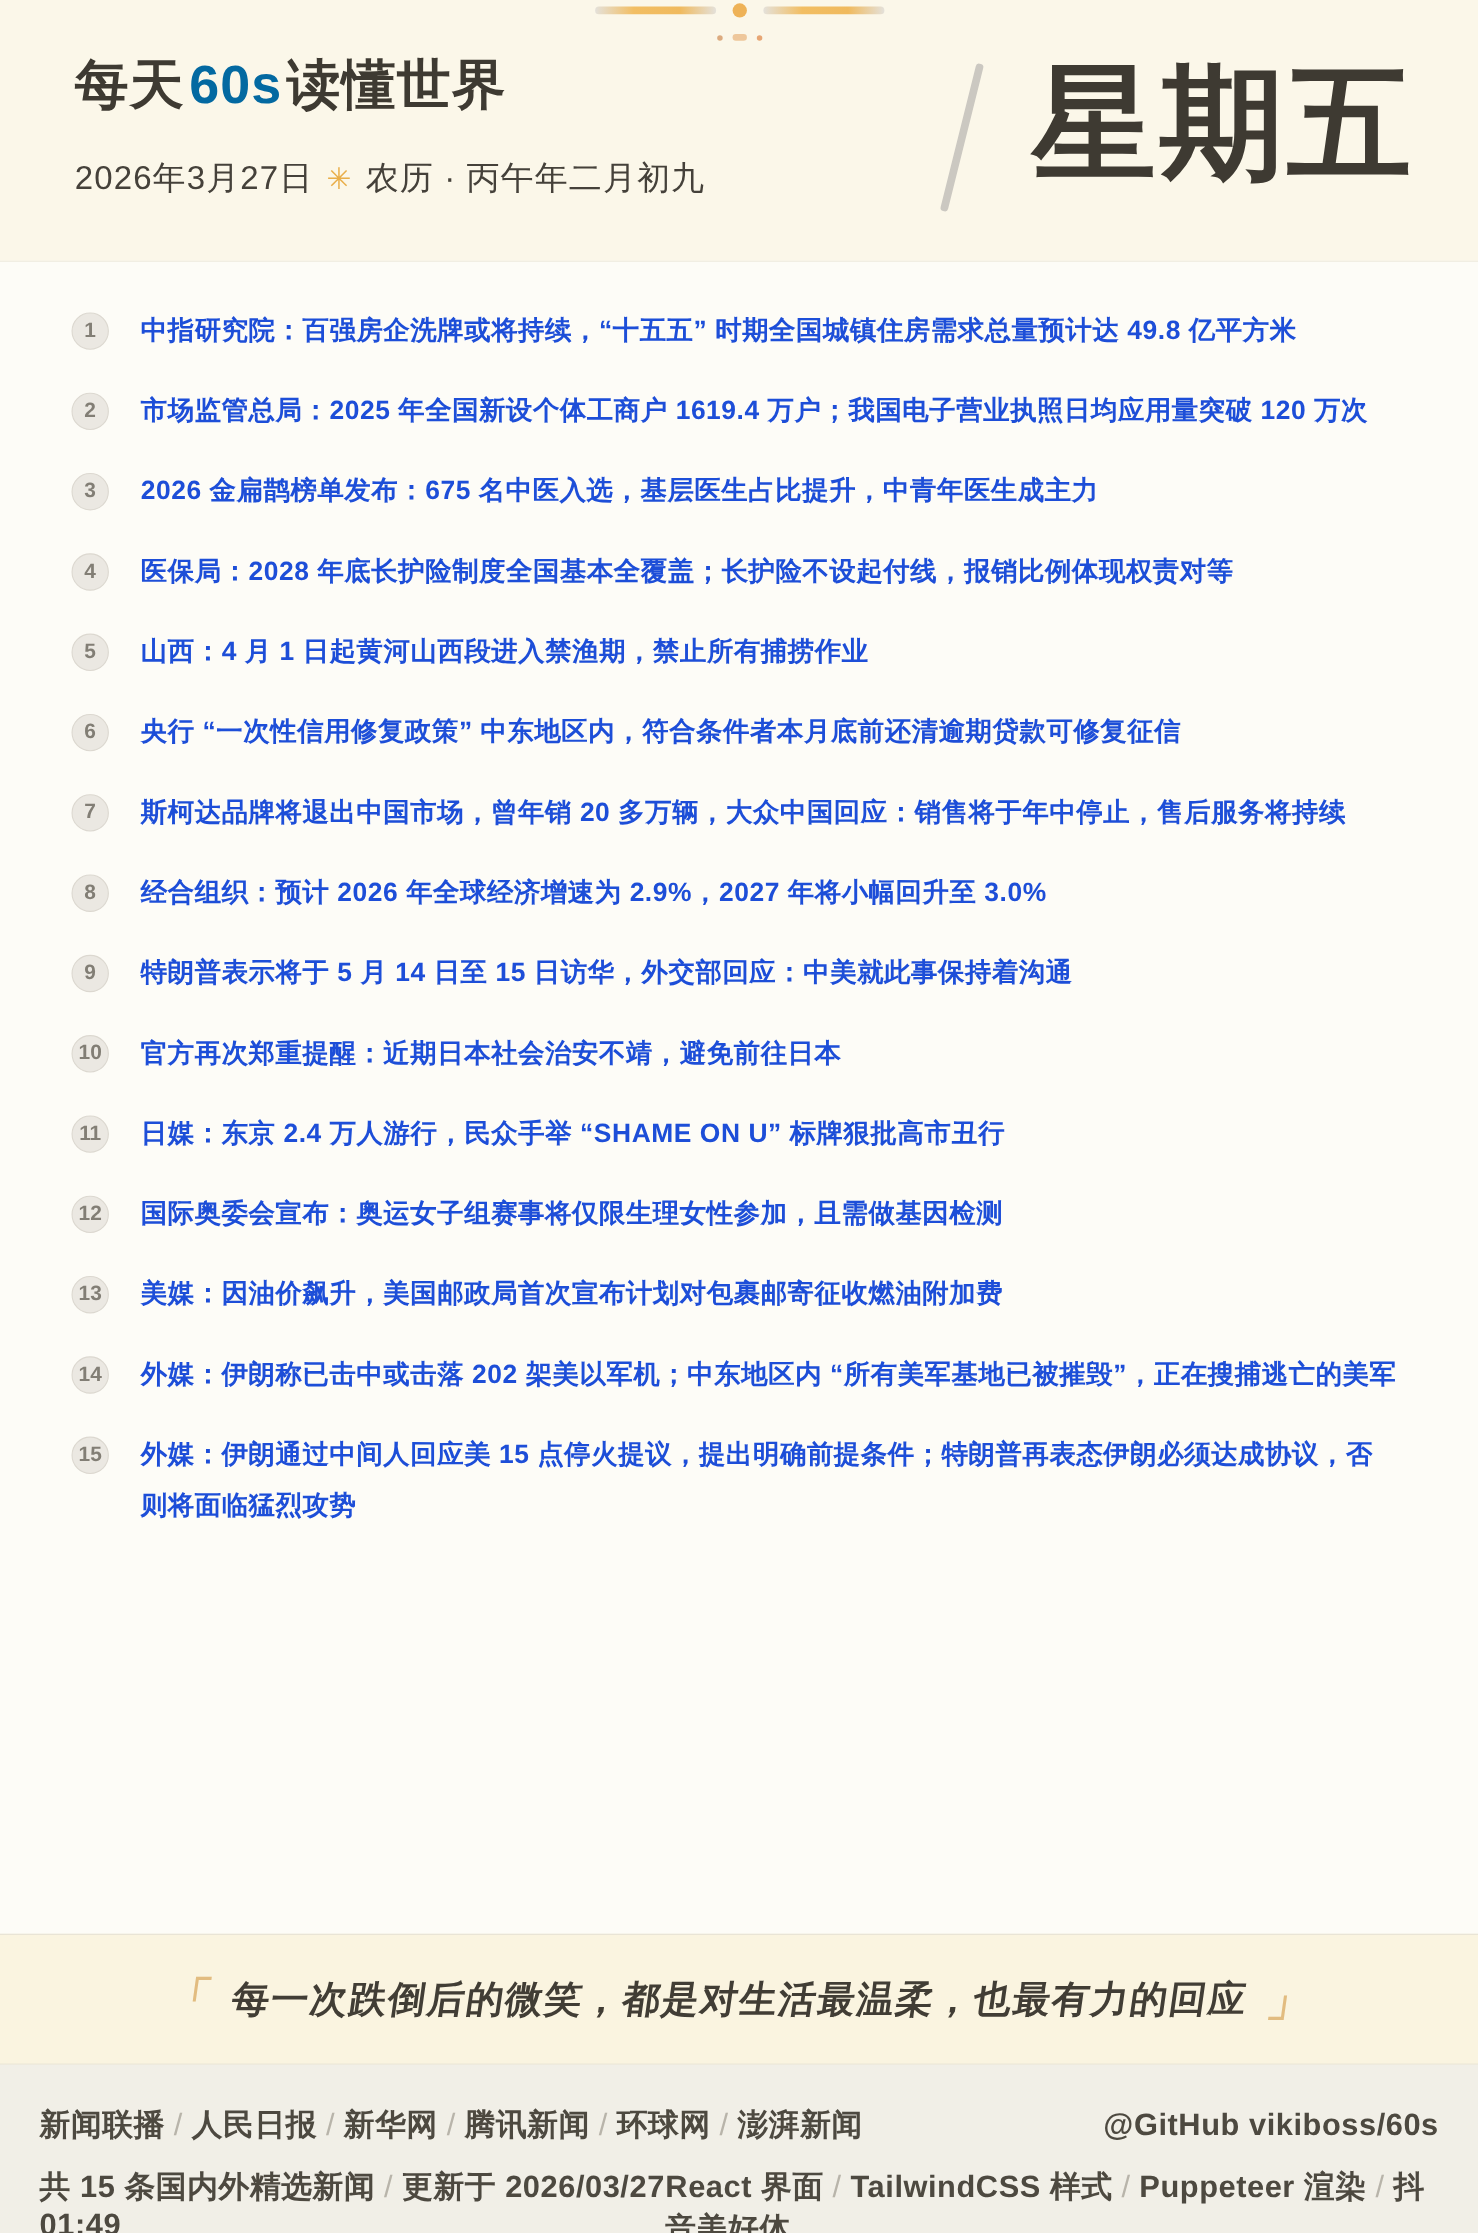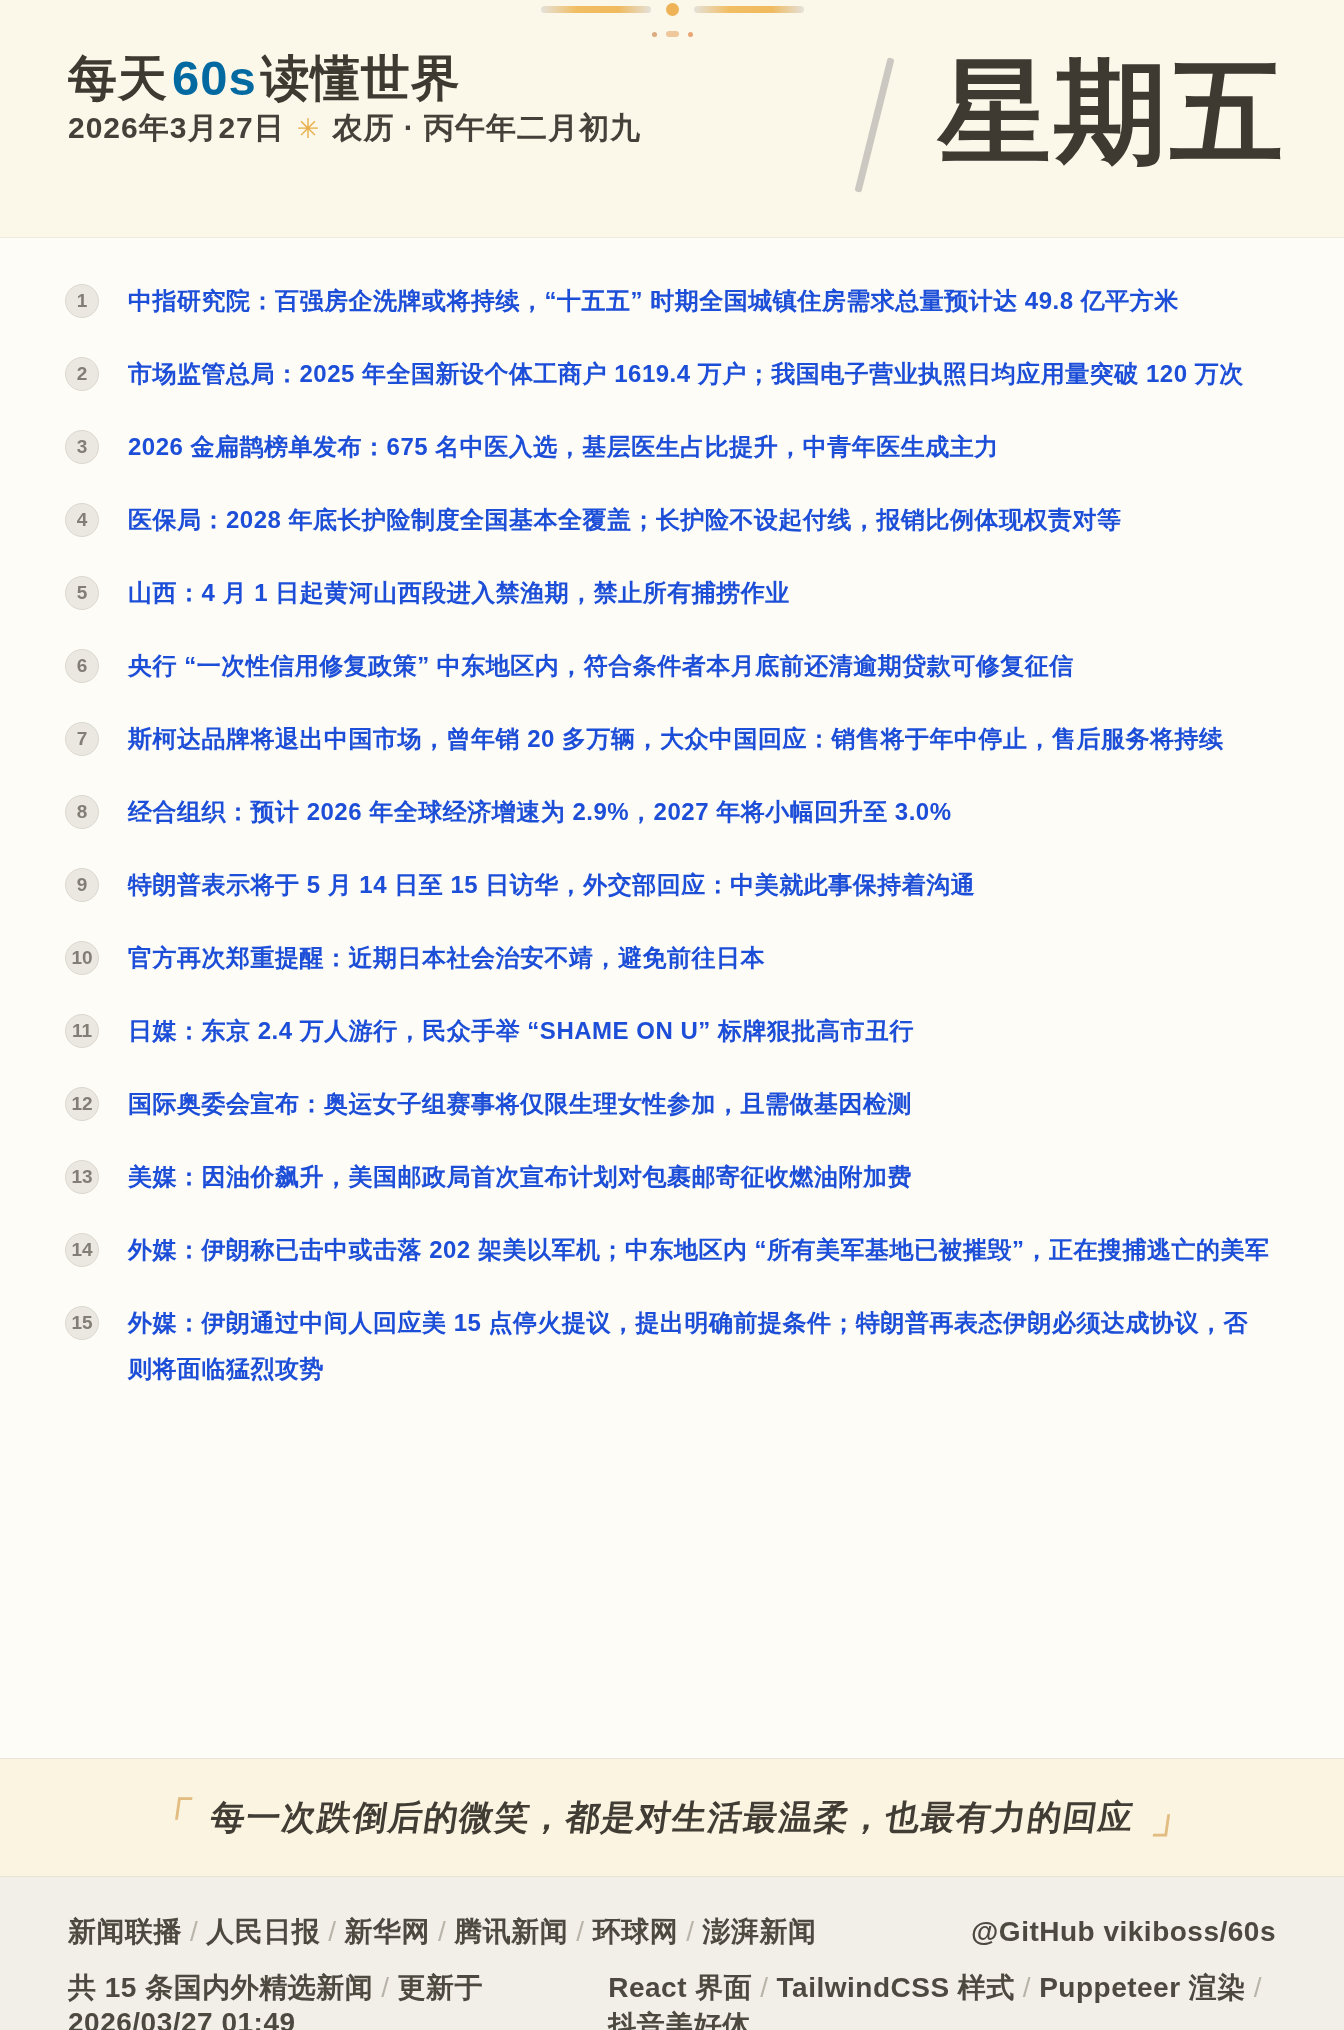--- a/index.html
+++ b/index.html
@@ -21,21 +21,21 @@
   .orn-dot { width:13px; height:13px; border-radius:50%; background:#eeb257; }
   .orn-dots { margin-top:15px; display:flex; align-items:center; gap:9px; }
   .sd1 { width:5px; height:5px; border-radius:50%; background:#dcab7f; }
   .sd2 { width:13px; height:6px; border-radius:3px; background:#eec79b; }
   .sd3 { width:5px; height:5px; border-radius:50%; background:#e7a674; }
 
   .header-main { display:flex; justify-content:space-between;
     padding:50px 58px 0 68px; }
   .title { font-size:49px; font-weight:800; color:#3e3a32; letter-spacing:1px; line-height:1.15; }
   .title .hl { color:#0369a1; padding:0 4px; }
-  .date-line { margin-top:2px; font-size:30px; font-weight:700; color:#45413a; letter-spacing:1px; }
+  .date-line { margin-top:36px; font-size:30px; font-weight:400; color:#45413a; letter-spacing:1px; }
   .ast { color:#e9ae49; font-size:27px; padding:0 12px; }
   .header-right { display:flex; align-items:flex-start; gap:38px; padding-top:4px; }
   .slash { width:7px; height:138px; background:#cbc8c1; border-radius:3px;
     transform:rotate(14deg); margin-top:2px; flex-shrink:0; }
   .weekday { font-size:113px; font-weight:900; color:#3e3a32; line-height:1;
     letter-spacing:3px; margin-top:2px;margin-left:22px; }
 
   
   .news { background:#fdfcf7; flex:1 1 auto; padding:40px 72px 0 65px;
     display:flex; flex-direction:column; gap:27px; border-top:1px solid #eeeade; }
@@ -49,21 +49,21 @@
 
   
   .quote { height:119px; flex-shrink:0; background:#faf4e0;
     border-top:1px solid #e7e3d5; border-bottom:1px solid #e7e3d5;
     display:flex; align-items:center; justify-content:center; }
   .quote-inner { display:flex; align-items:center; gap:18px; transform:skewX(-8deg); }
   .qmark { font-size:42px; font-weight:700; color:#e2bc80; line-height:1; }
   .qtext { font-size:34px; font-weight:700; color:#413d35; letter-spacing:1.5px; }
 
   
-  footer { height:153px; flex-shrink:0; background:#f1efe7; padding:36px 68px 0; }
+  footer { height:153px; flex-shrink:0; background:#f1efe7; padding:36px 36px 0; }
   .frow { display:flex; justify-content:space-between; align-items:baseline;
     font-size:28px; font-weight:700; color:#4d4940; letter-spacing:0.5px; }
   .frow + .frow { margin-top:18px; }
   .sep { color:#b8b4aa; font-weight:400; padding:0 8px; }
 </style>
 </head>
 <body>
 
 <div class="page">
 

